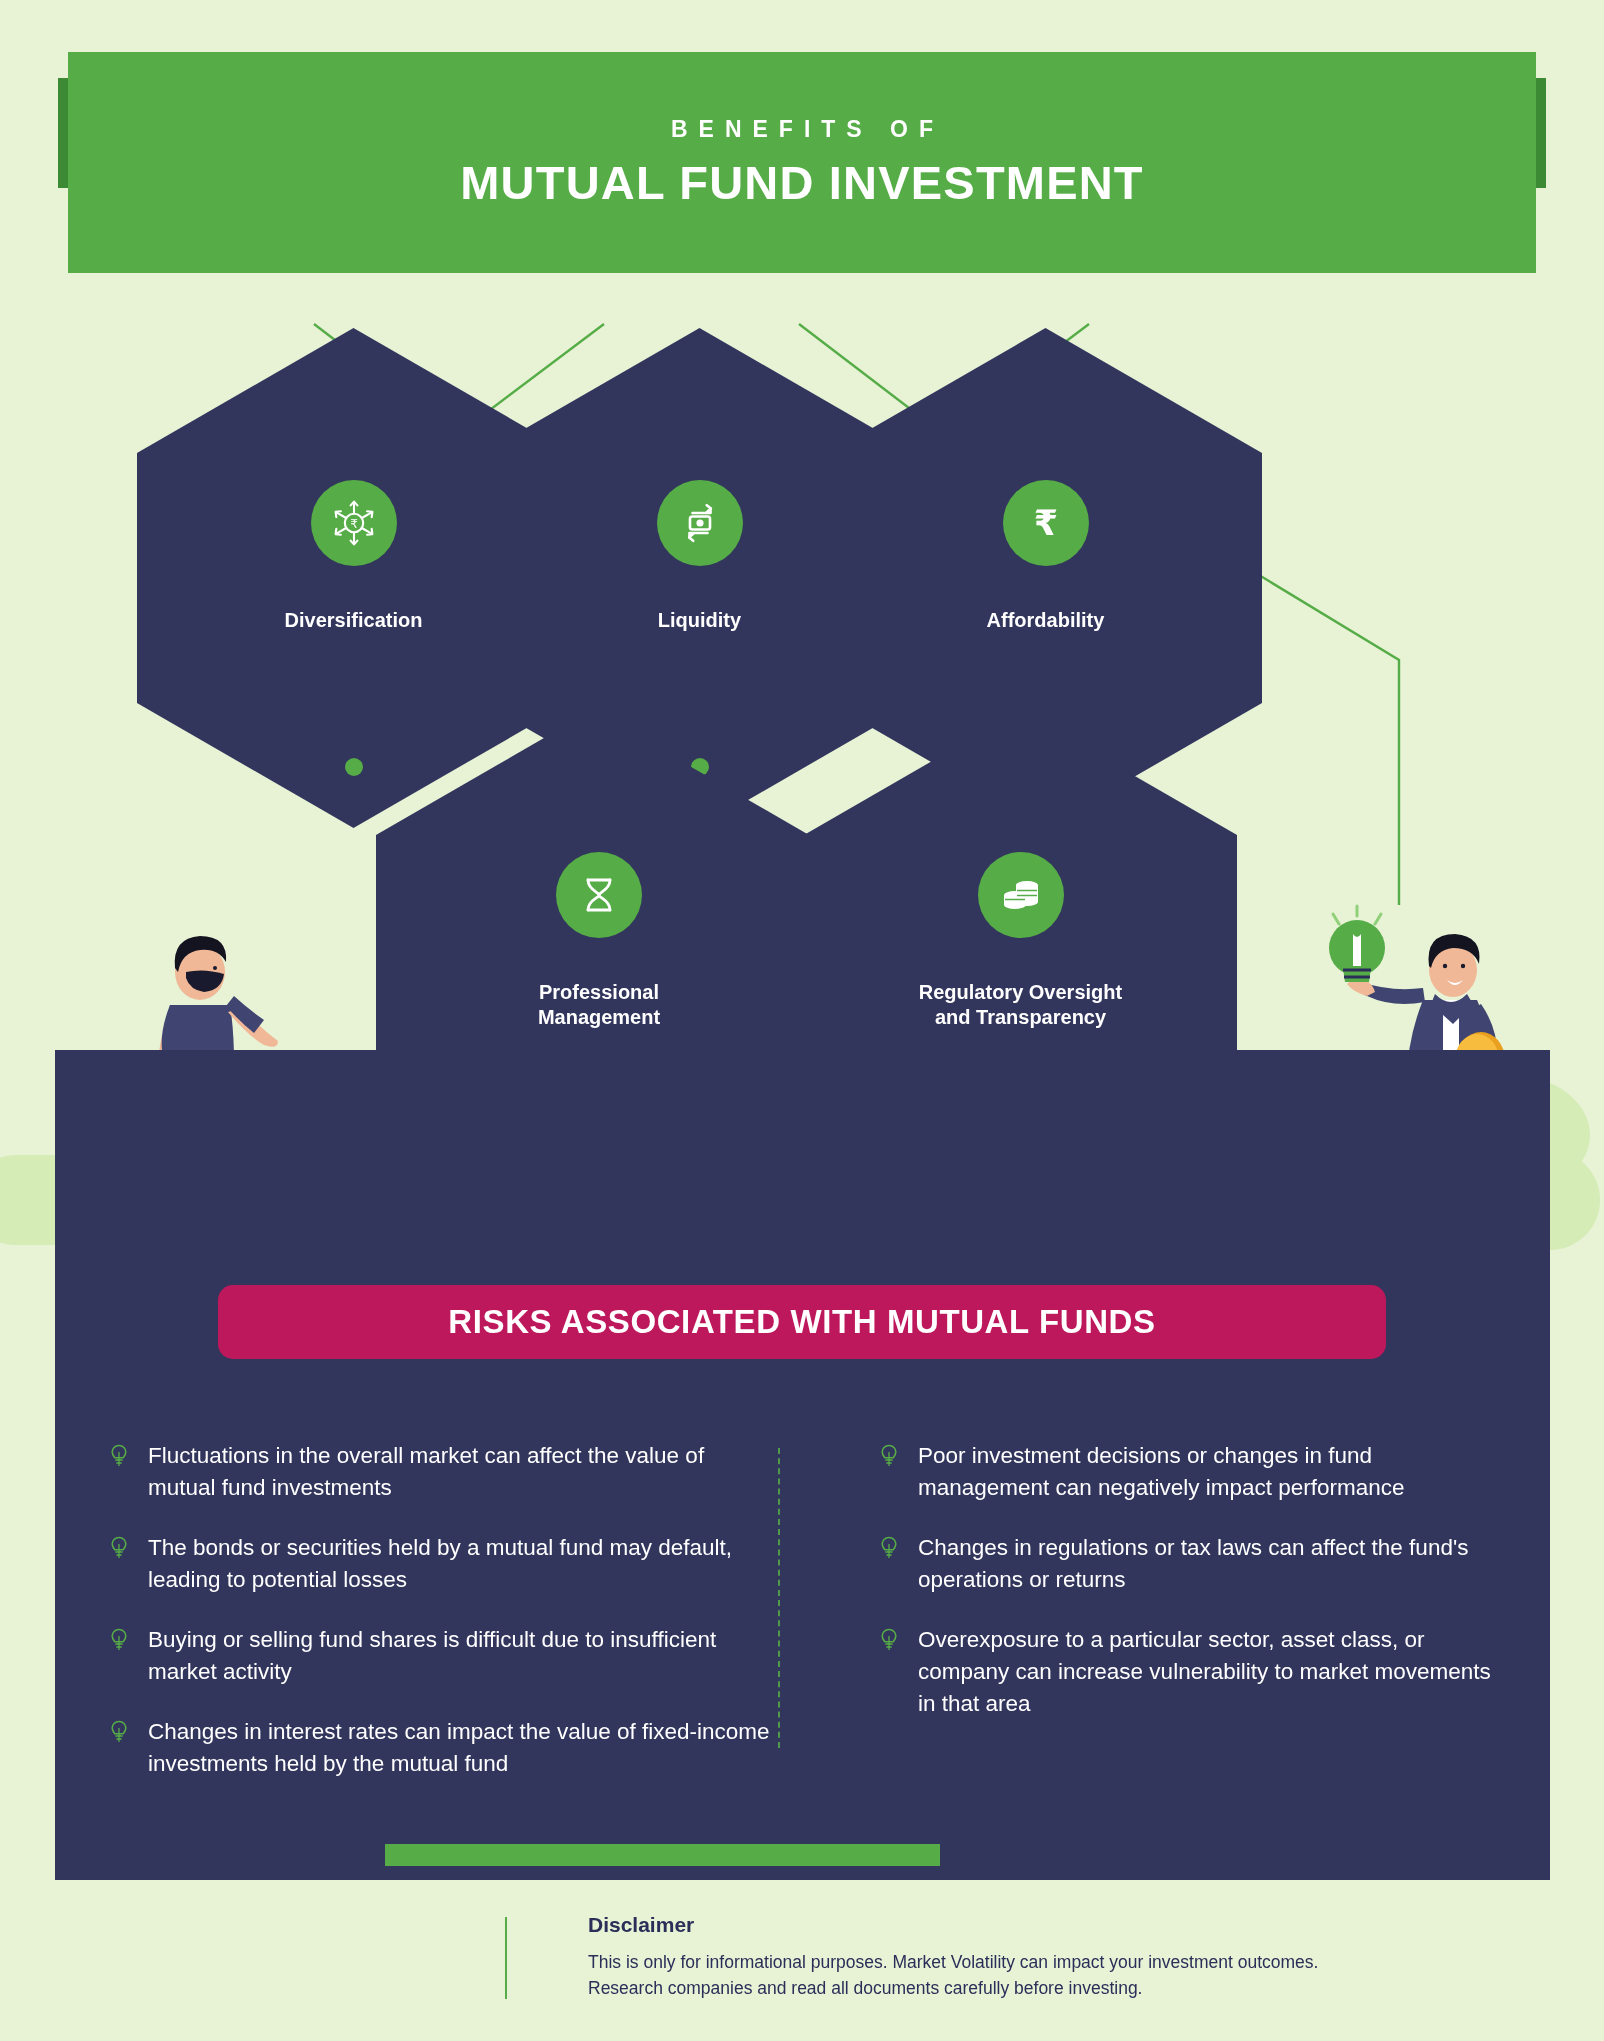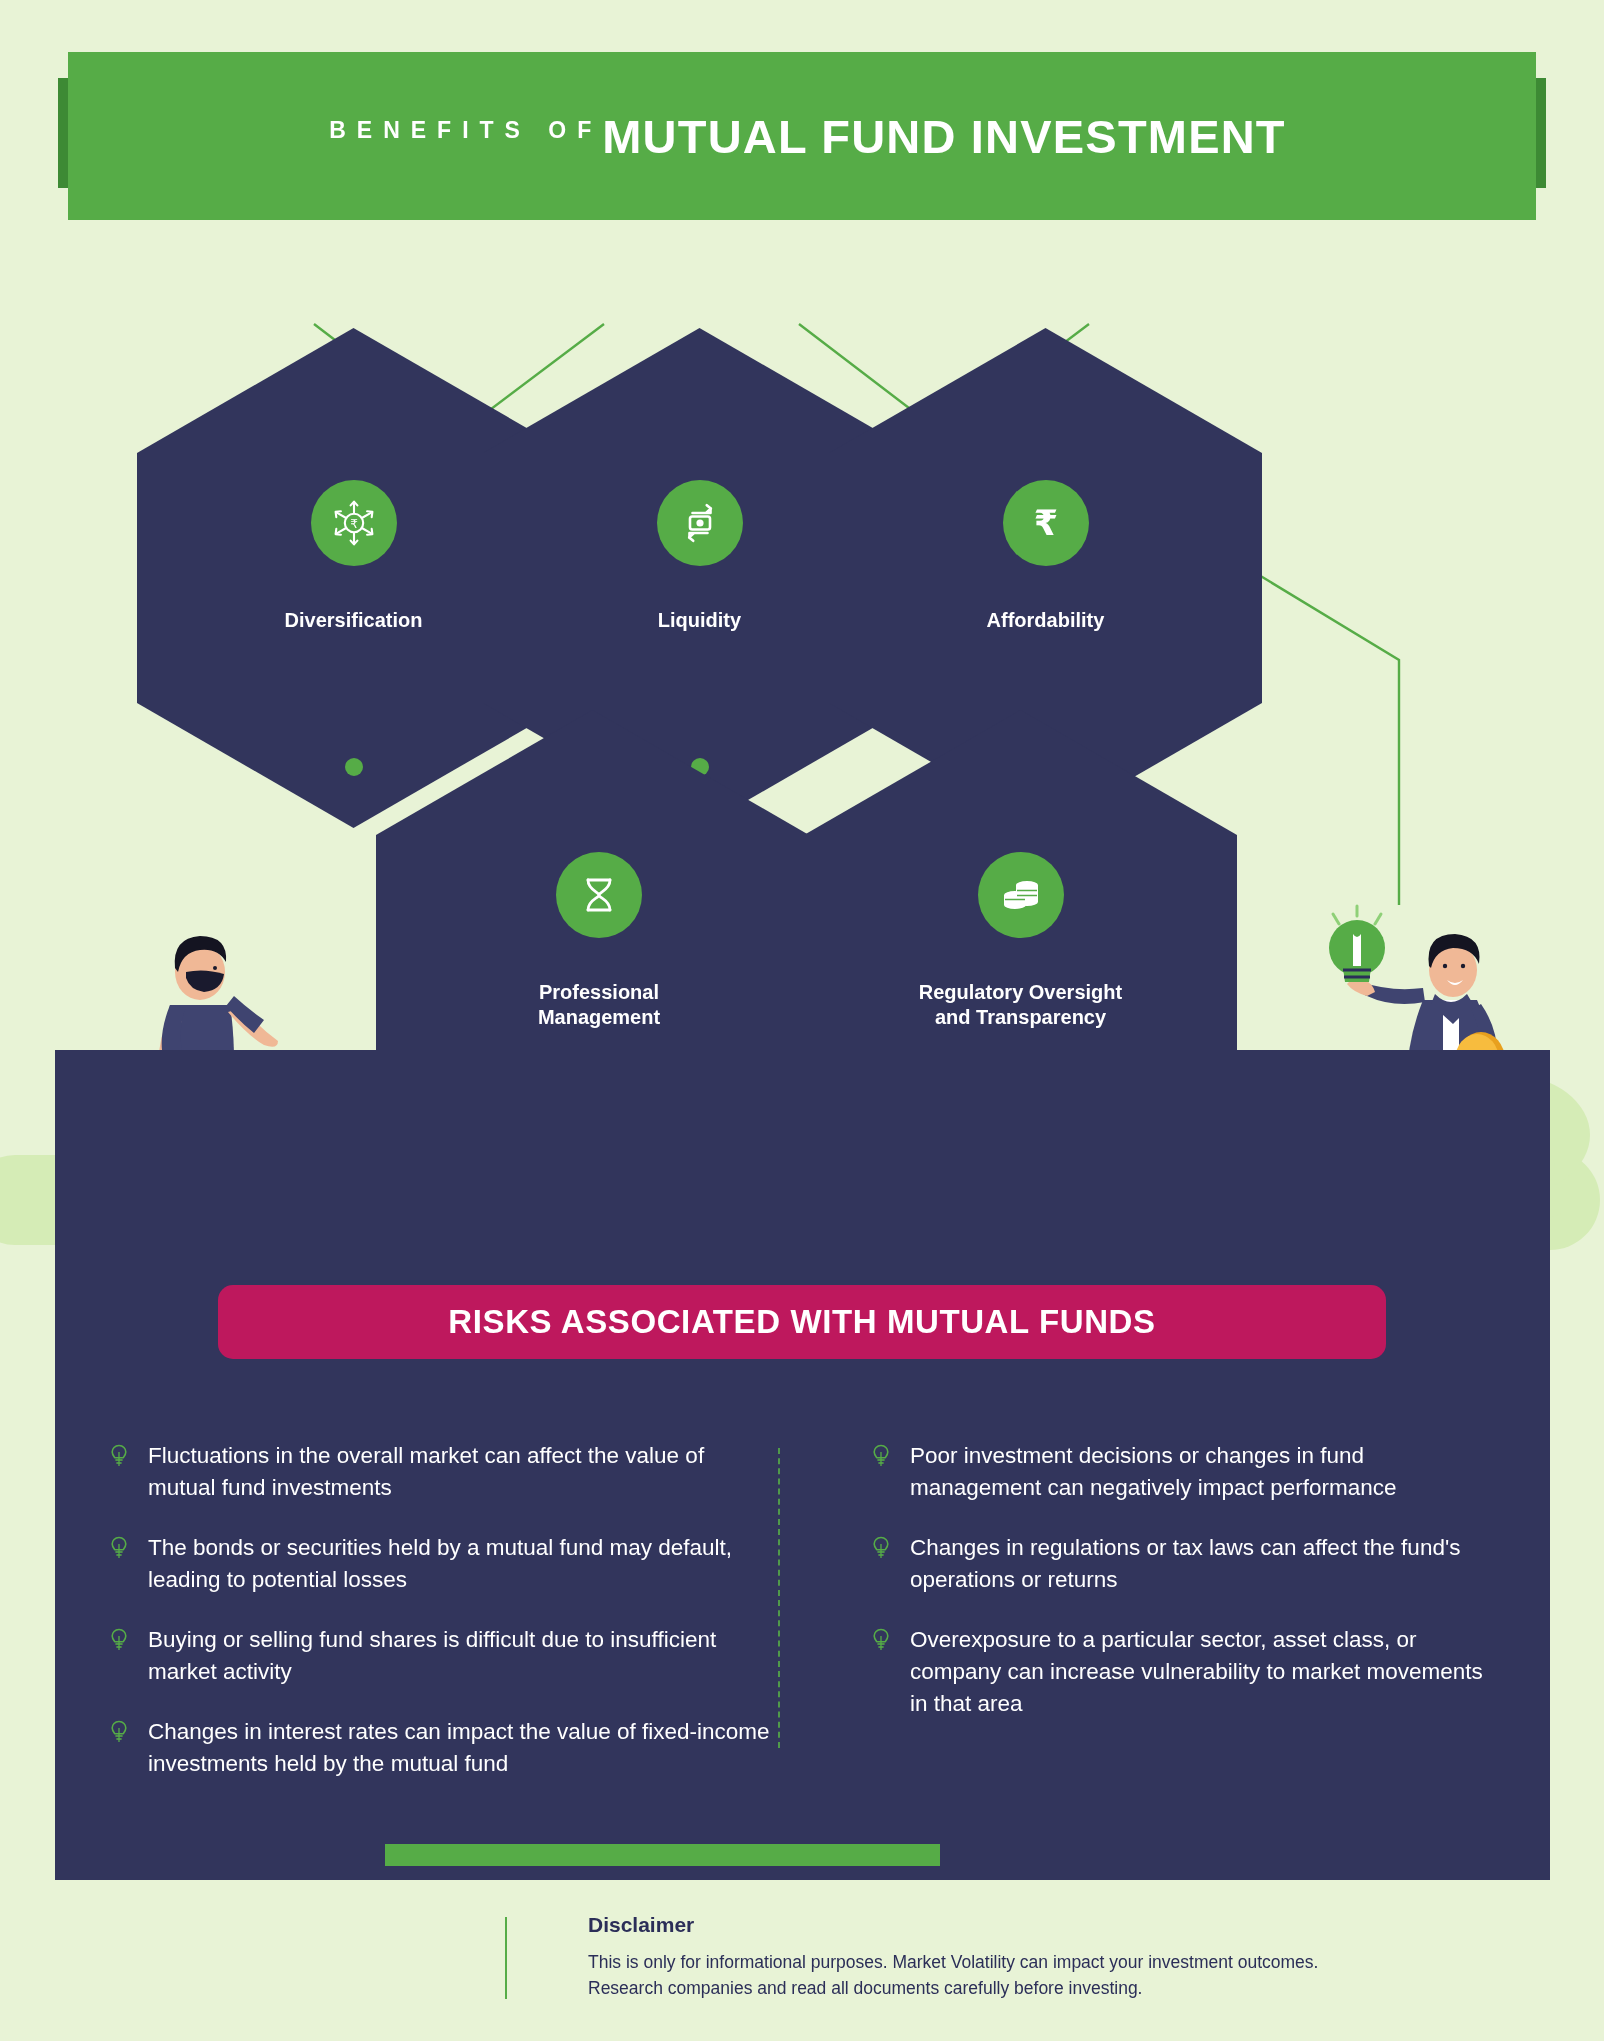--- a/index.html
+++ b/index.html
@@ -20,23 +20,23 @@
   }
   .ribbon-tail.left{ left:58px; }
   .ribbon-tail.right{ right:58px; }
   .ribbon-notch{
     position:absolute; top:60px; width:54px; height:68px;
     background:#3d8a34; border-radius:50%;
   }
   .ribbon-notch.left{ left:75px; }
   .ribbon-notch.right{ right:75px; }
   .ribbon-main{
-    position:absolute; left:68px; top:12px; right:68px; height:168px;
+    position:absolute; left:68px; top:12px; right:68px; height:221px;
     background:#56ac47;
-    display:flex; align-items:center; justify-content:center;
+    display:flex; flex-direction:column; align-items:center; justify-content:center;
   }
   .kicker{
     color:#ffffff; font-size:23px; font-weight:600; letter-spacing:11px;
     text-align:center; margin-bottom:12px; padding-left:11px;
   }
   .headline{
     color:#ffffff; font-size:47px; font-weight:bold; letter-spacing:1.2px;
     text-align:center;
   }
 
@@ -85,21 +85,21 @@
     position:absolute; left:218px; right:218px; top:0; height:74px;
     background:#be185d; display:flex; align-items:center; justify-content:center;border-radius:15px;
   }
   .risk-banner h2{
     color:#ffffff; font-size:33px; font-weight:bold; letter-spacing:0.6px;
     text-align:center;
   }
 
   .risk-cols{
     position:absolute; left:110px; top:1440px; width:1390px; height:360px;
-    display:flex; gap:0;
+    display:flex; gap:8px;
   }
   .risk-col{ width:690px; padding-right:30px; }
   .risk-col.right{ padding-left:72px; padding-right:0; }
   .divider{
     position:absolute; left:778px; top:1448px; width:0; height:300px;
     border-left:2px dashed #56ac47; opacity:0.85;
   }
   .risk-item{ display:flex; align-items:flex-start; margin-bottom:28px; }
   .risk-item .bulb{ flex:0 0 auto; width:22px; margin-top:4px; margin-right:16px; }
   .risk-item .risk-text{

